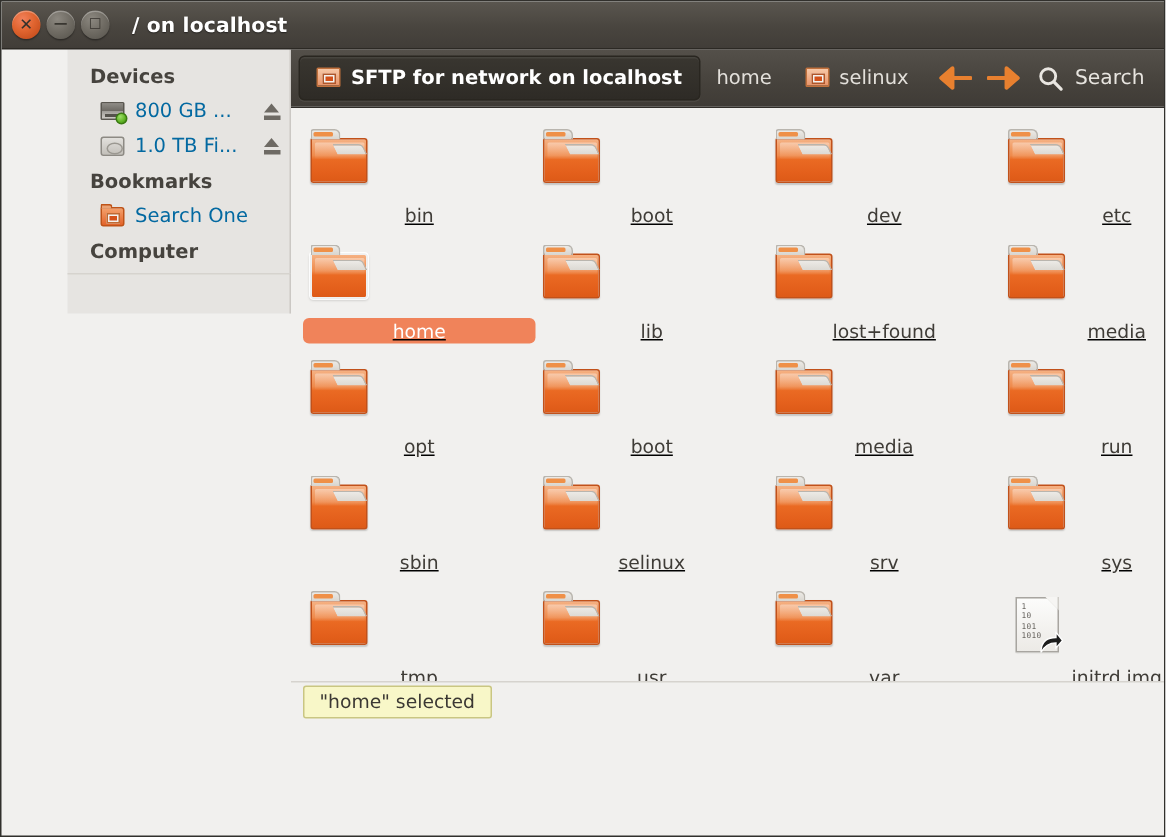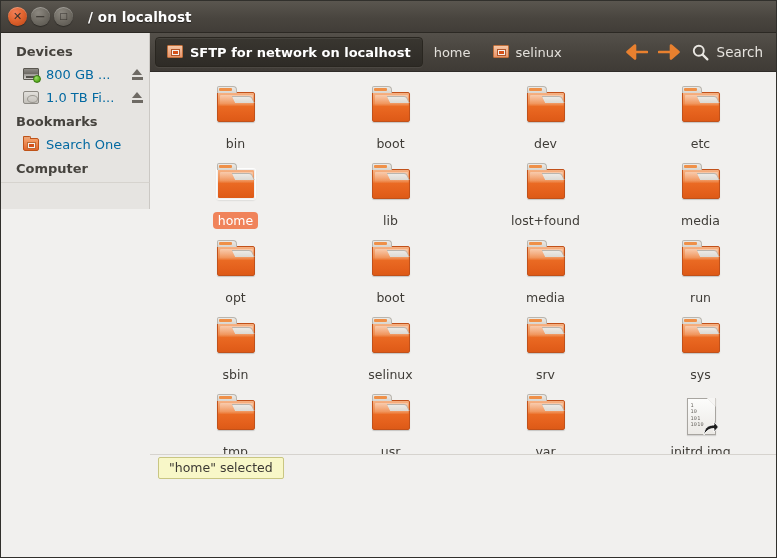--- a/index.html
+++ b/index.html
@@ -70,20 +70,21 @@
     letter-spacing: 0.1px;
     text-shadow: 0 1px 1px rgba(0,0,0,0.5);
     white-space: nowrap;
   }
 
   
   #body {
     display: flex;
     height: 448px;
     align-items: stretch;
+    margin-left: 44px;
   }
 
   
   #sidebar {
     width: 149px;
     flex: 0 0 149px;
     background: #e6e4e1;
     border-right: 1px solid #cbc8c4;
     padding-top: 6px;
     box-sizing: border-box;
@@ -322,23 +323,23 @@
   #grid {
     display: grid;
     grid-template-columns: repeat(4, 155px);
     grid-auto-rows: 77px;
     justify-content: start;
     padding-left: 8px;
   }
   .cell {
     display: flex;
     flex-direction: column;
-    align-items: center;
     justify-content: flex-start;
     padding-top: 2px;
+    text-decoration: underline;
   }
   .cell .art {
     width: 48px;
     height: 44px;
     position: relative;
   }
   .cell .cap {
     margin-top: 3px;
     font-size: 12.5px;
     color: #3f3c37;

